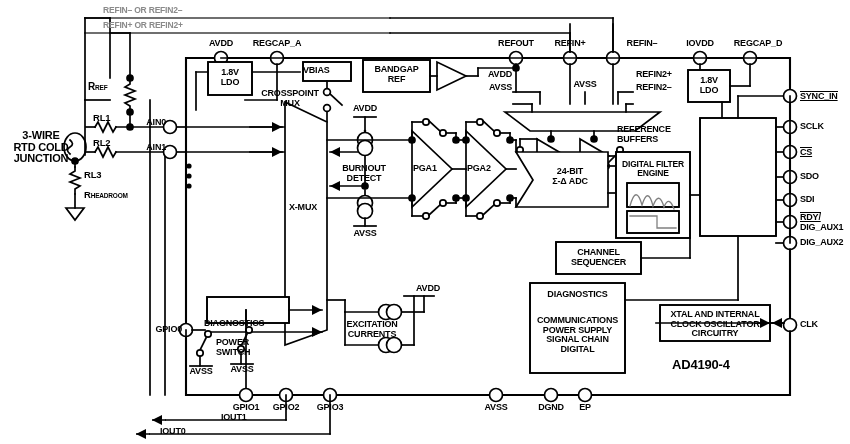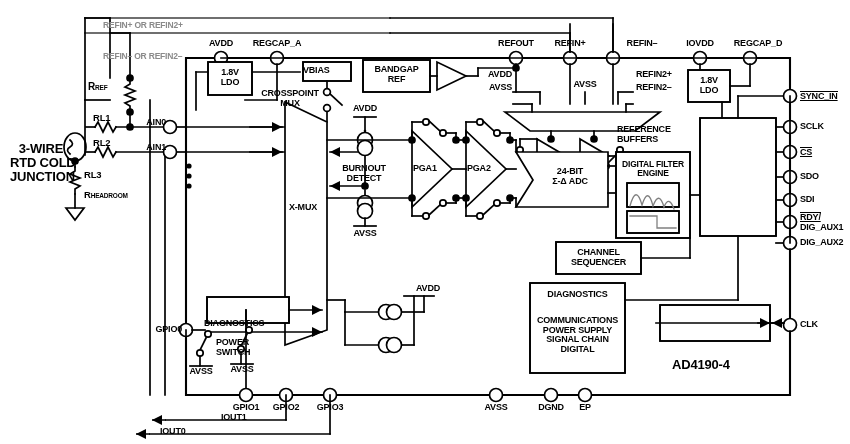--- a/index.html
+++ b/index.html
@@ -379,25 +379,25 @@
   <path d="M186,330 L186,395"></path>
 
   </g>
 
   <g stroke="#000" stroke-width="1.7" fill="none" stroke-dasharray="6,4">
     <path d="M166,420 L152,420" marker-end="url(#arl)"></path>
     <path d="M150,434 L136,434" marker-end="url(#arl)"></path>
   </g>
 </svg>
 
-<div class="lbl gray" style="left:103px;top:6px;font-size:8.5px;margin-top:46px;">REFIN– OR REFIN2–</div>
+<div class="lbl gray" style="left:103px;top:6px;font-size:8.5px;">REFIN– OR REFIN2–</div>
 <div class="lbl gray" style="left:103px;top:21px;font-size:8.5px;">REFIN+ OR REFIN2+</div>
 
 <div class="lbl" style="left:88px;top:82px;font-size:10px;"><span>R</span><span class="sub">REF</span></div>
-<div class="lbl c" style="left:10px;top:130px;width:62px;font-size:13px;margin-top:12px;">3-WIRE
+<div class="lbl c" style="left:10px;top:130px;width:62px;font-size:11px;">3-WIRE
 RTD COLD
 JUNCTION</div>
 <div class="lbl" style="left:93px;top:113px;font-size:9.5px;">RL1</div>
 <div class="lbl" style="left:93px;top:138px;font-size:9.5px;">RL2</div>
 <div class="lbl" style="left:84px;top:170px;font-size:9.5px;">RL3</div>
 <div class="lbl" style="left:84px;top:190px;font-size:9.5px;"><span>R</span><span class="sub">HEADROOM</span></div>
 
 <div class="lbl r" style="left:118px;top:118px;width:48px;font-size:9px;">AIN0</div>
 <div class="lbl r" style="left:118px;top:143px;width:48px;font-size:9px;">AIN1</div>
 <div class="lbl r" style="left:126px;top:325px;width:56px;font-size:9px;">GPIO0</div>
@@ -444,23 +444,28 @@
 ENGINE</div>
 <div class="lbl" style="left:617px;top:125px;font-size:9px;">REFERENCE
 BUFFERS</div>
 <div class="lbl c" style="left:556px;top:248px;width:85px;font-size:9px;">CHANNEL
 SEQUENCER</div>
 <div class="lbl c" style="left:530px;top:290px;width:95px;font-size:9px;">DIAGNOSTICS</div>
 <div class="lbl c" style="left:528px;top:316px;width:99px;font-size:9px;">COMMUNICATIONS
 POWER SUPPLY
 SIGNAL CHAIN
 DIGITAL</div>
+<div class="lbl c" style="left:660px;top:310px;width:110px;font-size:9px;">XTAL AND INTERNAL
+CLOCK OSCILLATOR
+CIRCUITRY</div>
 <div class="lbl" style="left:204px;top:319px;font-size:9px;">DIAGNOSTICS</div>
 <div class="lbl" style="left:216px;top:338px;font-size:9px;">POWER
 SWITCH</div>
+<div class="lbl c" style="left:332px;top:320px;width:80px;font-size:9px;">EXCITATION
+CURRENTS</div>
 <div class="lbl c" style="left:688px;top:76px;width:42px;font-size:9px;">1.8V
 LDO</div>
 
 <div class="lbl c" style="left:341px;top:104px;width:48px;font-size:9px;">AVDD</div>
 <div class="lbl c" style="left:341px;top:229px;width:48px;font-size:9px;">AVSS</div>
 <div class="lbl r" style="left:462px;top:70px;width:50px;font-size:9px;">AVDD</div>
 <div class="lbl r" style="left:462px;top:83px;width:50px;font-size:9px;">AVSS</div>
 <div class="lbl c" style="left:563px;top:80px;width:44px;font-size:9px;">AVSS</div>
 <div class="lbl" style="left:636px;top:70px;font-size:9px;">REFIN2+</div>
 <div class="lbl" style="left:636px;top:83px;font-size:9px;">REFIN2–</div>

